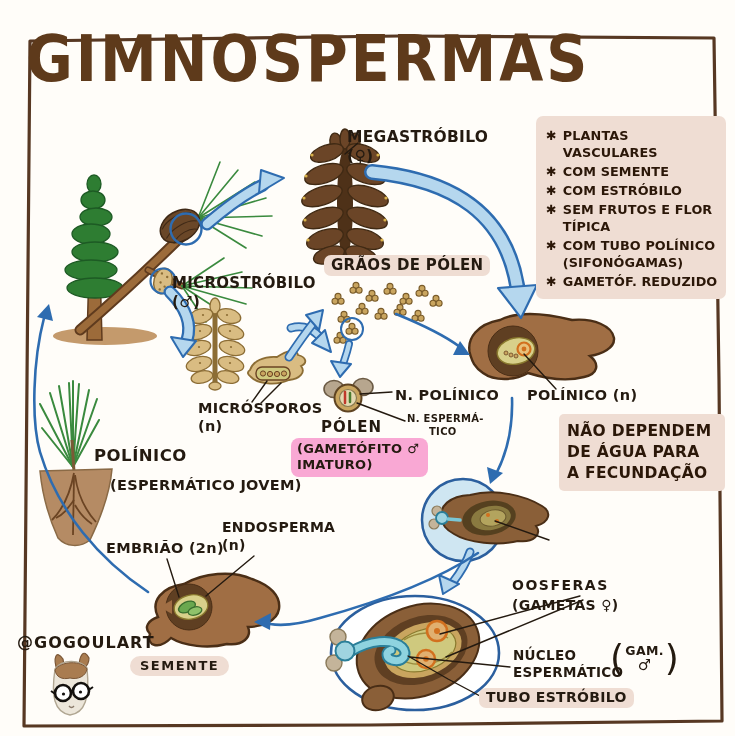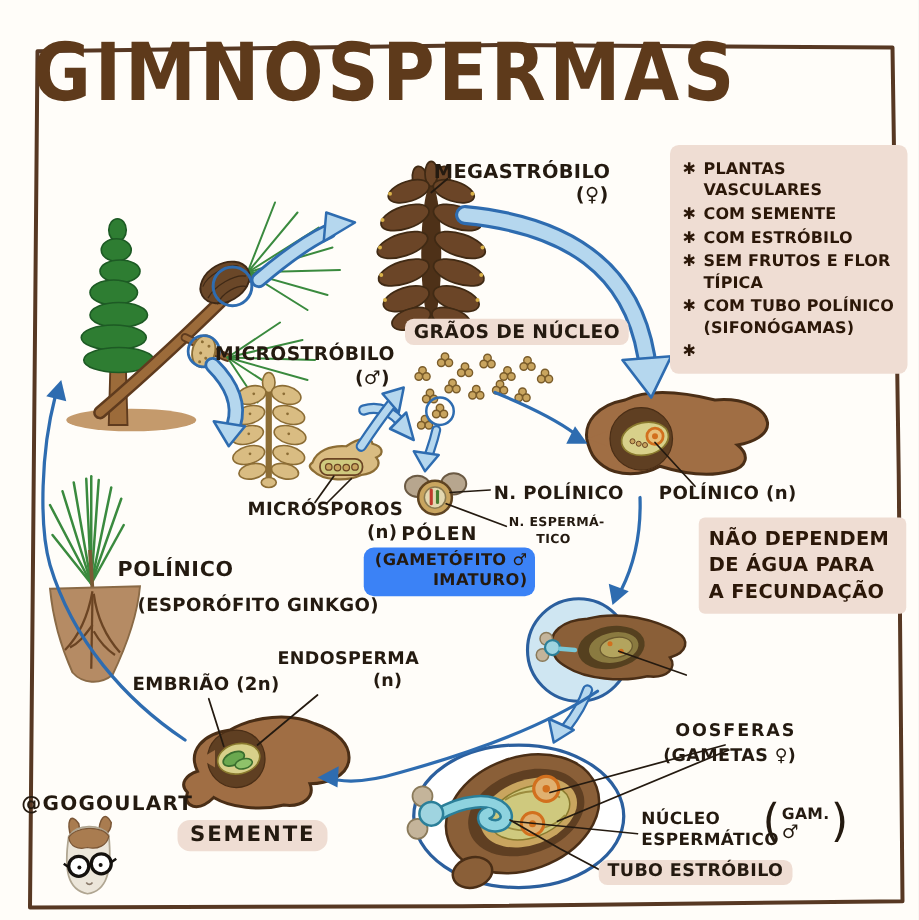--- a/index.html
+++ b/index.html
@@ -8,24 +8,24 @@
   svg.layer{position:absolute;left:0;top:0}
   .title{position:absolute;left:26px;top:22px;font-size:57px;font-weight:800;color:#5e3a1b;
          letter-spacing:3px;transform:scaleY(1.12);transform-origin:top left;white-space:nowrap}
   .examples{position:absolute;left:566px;top:33px;font-size:14.5px;font-weight:700;color:#42280e;
             line-height:23px;letter-spacing:.2px}
   .features{position:absolute;left:536px;top:116px;width:190px;box-sizing:border-box;background:#efddd3;
             border-radius:7px;padding:9px 8px 7px 10px;color:#2b1708}
   .feat{display:flex;gap:6px;font-size:12.8px;font-weight:700;line-height:1.33;margin:2px 0;letter-spacing:.1px}
   .feat .b{flex:0 0 auto}
   .lbl{position:absolute;font-weight:700;color:#241a10;letter-spacing:.3px;font-size:14px;line-height:1.25;white-space:nowrap}
-  .ctr{text-align:right}
+  .ctr{text-align:left}
   .ln{display:block}
   .hl{background:#efddd3;border-radius:7px;padding:1px 7px;display:inline-block}
-  .hlblock{background:#3b82f6;border-radius:8px;padding:3px 6px;white-space:nowrap}
+  .hlblock{background:#f9a8d4;border-radius:8px;padding:3px 6px;white-space:nowrap}
   .note{position:absolute;left:559px;top:414px;width:166px;box-sizing:border-box;background:#efddd3;
         border-radius:5px;padding:7px 8px;font-size:15.5px;font-weight:700;line-height:21px;
         color:#2b1708;letter-spacing:.3px}
   .bigparen{font-size:36px;font-weight:400;line-height:1;color:#241a10}
 </style>
 </head>
 <body>
 
 <div class="canvas">
 
@@ -388,40 +388,41 @@
   <div class="feat">
         <span class="b">✱</span>
         <span>SEM FRUTOS E FLOR TÍPICA</span>
       </div>
   <div class="feat">
         <span class="b">✱</span>
         <span>COM TUBO POLÍNICO (SIFONÓGAMAS)</span>
       </div>
   <div class="feat">
         <span class="b">✱</span>
+        <span>GAMETÓF. REDUZIDO</span>
       </div>
 </div>
 
 <div class="lbl ctr" style="left:347px;top:128px;width:140px;font-size:15.5px">
   <span class="ln">MEGASTRÓBILO</span>
   <span class="ln">(♀)</span>
 </div>
 
 <div class="lbl ctr" style="left:172px;top:274px;width:140px;font-size:15px">
   <span class="ln">MICROSTRÓBILO</span>
   <span class="ln">(♂)</span>
 </div>
 
 <div class="lbl ctr" style="left:198px;top:399px;width:120px;font-size:14.5px">
   <span class="ln">MICRÓSPOROS</span>
   <span class="ln">(n)</span>
 </div>
 
 <div class="lbl" style="left:324px;top:255px;font-size:15px">
-  <span class="hl">GRÃOS DE NÚCLEO</span>
+  <span class="hl">GRÃOS DE PÓLEN</span>
 </div>
 
 <div class="lbl" style="left:395px;top:386px;font-size:14.5px">N. POLÍNICO</div>
 
 <div class="lbl" style="left:407px;top:413px;font-size:10px">
   <span class="ln">N. ESPERMÁ-</span>
   <span class="ln" style="padding-left:22px">TICO</span>
 </div>
 
 <div class="lbl" style="left:321px;top:418px;font-size:15px;letter-spacing:1px">PÓLEN</div>
@@ -445,40 +446,40 @@
   <span class="ln">(GAMETAS ♀)</span>
 </div>
 
 <div class="lbl" style="left:513px;top:647px;font-size:13.5px">
   <span class="ln">NÚCLEO</span>
   <span class="ln">ESPERMÁTICO</span>
 </div>
 
 <div class="lbl" style="left:610px;top:640px;display:flex;align-items:center;gap:1px">
   <span class="bigparen">(</span>
-  <span style="display:flex;flex-direction:column;line-height:15px">
+  <span style="display:flex;flex-direction:column;align-items:center;line-height:15px">
     <span style="font-size:12.5px">GAM.</span>
     <span style="font-size:15px">♂</span>
   </span>
   <span class="bigparen">)</span>
 </div>
 
 <div class="lbl" style="left:479px;top:688px;font-size:14px">
   <span class="hl">TUBO ESTRÓBILO</span>
 </div>
 
 <div class="lbl" style="left:94px;top:446px;font-size:16.5px;letter-spacing:.5px">POLÍNICO</div>
-<div class="lbl" style="left:110px;top:476px;font-size:14.5px">(ESPORÓFITO GINKGO)</div>
+<div class="lbl" style="left:110px;top:476px;font-size:14.5px">(ESPERMÁTICO JOVEM)</div>
 
 <div class="lbl" style="left:106px;top:539px;font-size:14.5px">EMBRIÃO (2n)</div>
 
 <div class="lbl ctr" style="left:222px;top:519px;width:100px;font-size:14px">
   <span class="ln">ENDOSPERMA</span>
   <span class="ln">(n)</span>
 </div>
 
-<div class="lbl" style="left:142px;top:656px;font-size:17px">
+<div class="lbl" style="left:130px;top:656px;font-size:13px">
   <span class="hl" style="letter-spacing:1.5px;padding:2px 10px;border-radius:10px">SEMENTE</span>
 </div>
 
 <div class="lbl" style="left:17px;top:633px;font-size:16px;letter-spacing:1px">@GOGOULART</div>
 
 </div>
 
 </body></html>

